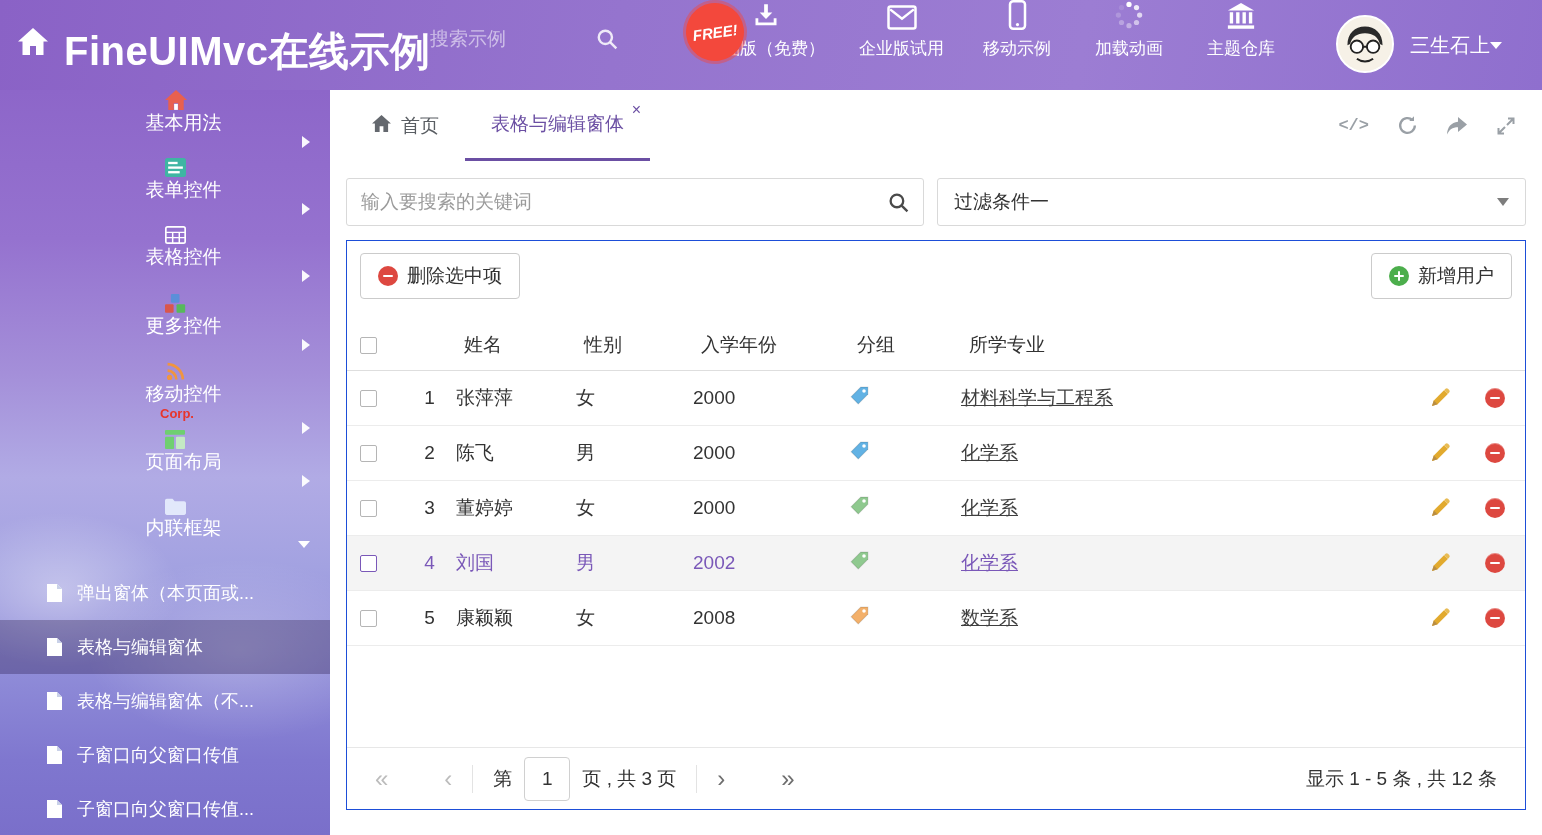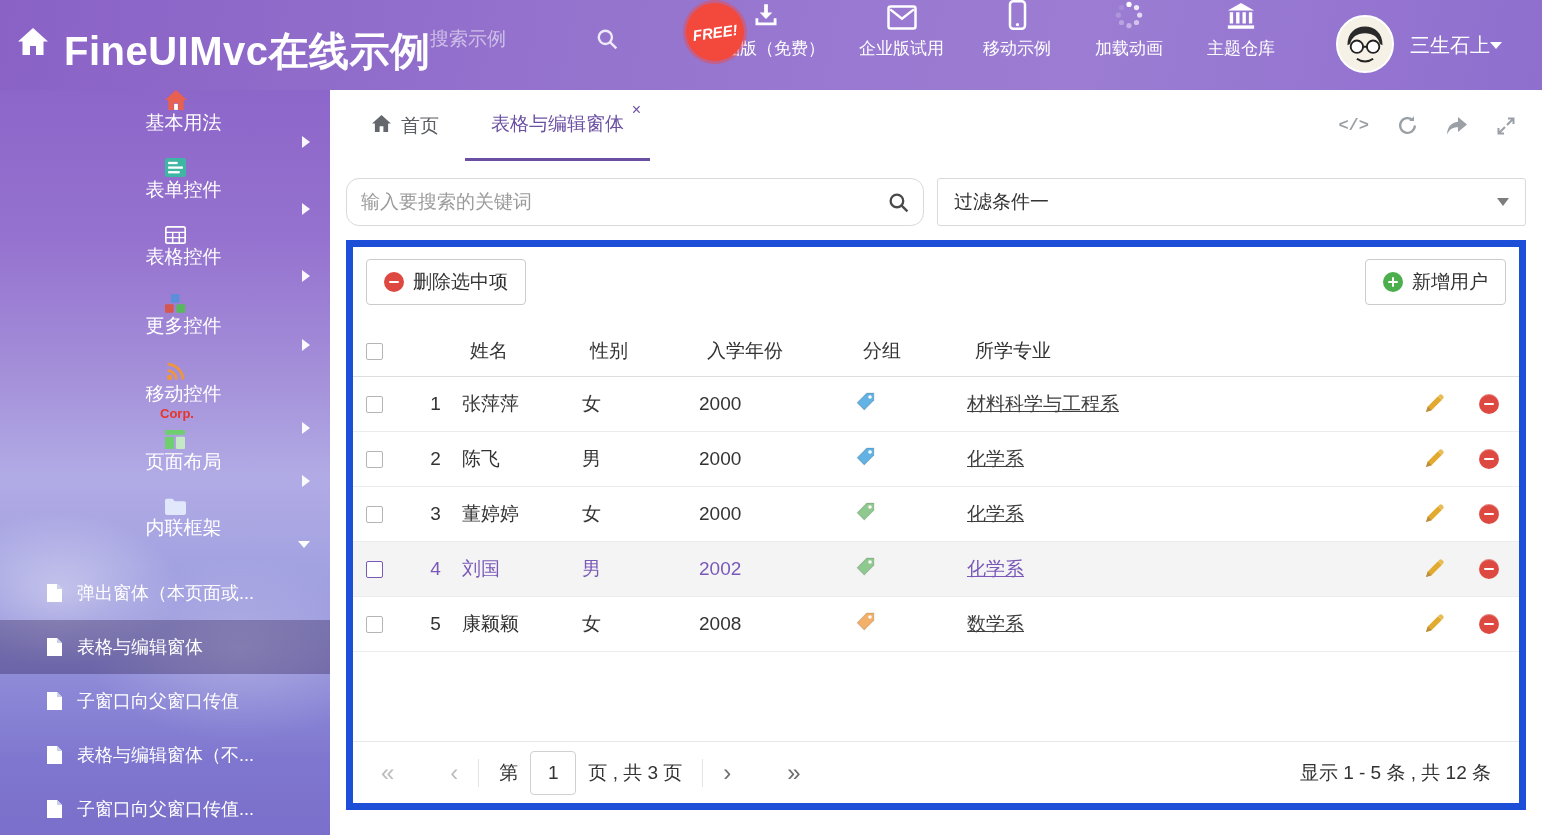--- a/index.html
+++ b/index.html
@@ -48,28 +48,28 @@
   
   .main { position:absolute; left:330px; top:90px; width:1212px; height:745px; background:#fff; }
   .tabbar { height:71px; display:flex; padding-left:16px; align-items:stretch; }
   .tab { display:flex; align-items:center; gap:10px; padding:0 26px; font-size:19px; color:#5a5e63; position:relative; cursor:pointer; }
   .tab.active { color:#6b4fa3; border-bottom:3px solid #6b4fa3; }
   .tab-close { position:absolute; top:12px; right:9px; font-size:16px; color:#6b4fa3; cursor:pointer; line-height:1; }
   .tab-actions { margin-left:auto; display:flex; align-items:center; gap:28px; padding-right:26px; color:#9aa0a6; }
   .action-ic { cursor:pointer; display:flex; align-items:center; font-size:17px; font-weight:bold; font-family:"Liberation Mono","DejaVu Sans Mono",monospace; }
 
   .filters { display:flex; gap:13px; margin:17px 16px 0; }
-  .search-box { width:578px; height:48px; border:1px solid #d9d9d9; border-radius:13px; display:flex; align-items:center; padding:0 14px; background:#fff; }
+  .search-box { width:578px; height:48px; border:1px solid #d9d9d9; border-radius:3px; display:flex; align-items:center; padding:0 14px; background:#fff; }
   .search-box input { flex:1; border:none; outline:none; font-size:19px; color:#333; }
   .search-box input::placeholder { color:#9b9b9b; }
   .search-ic { color:#4a4a4a; display:flex; cursor:pointer; }
   .dd { flex:1; height:48px; border:1px solid #d9d9d9; border-radius:3px; display:flex; align-items:center; padding:0 16px; font-size:19px; color:#333; cursor:pointer; background:#fff; }
   .dd-caret { margin-left:auto; width:0; height:0; border-left:6px solid transparent; border-right:6px solid transparent; border-top:8px solid #7d7d7d; }
 
-  .panel { margin:14px 16px 0; border:7px solid #1d4ed8; height:570px; position:relative; background:#fff; }
+  .panel { margin:14px 16px 0; border:1px solid #1d4ed8; height:570px; position:relative; background:#fff; }
   .ptoolbar { display:flex; align-items:center; padding:12px 13px 0; }
   .btn { display:flex; align-items:center; gap:9px; height:46px; padding:0 17px; border:1px solid #cbcbcb; border-radius:4px; background:#fff; font-size:19px; color:#333; cursor:pointer; }
   .btn-add { margin-left:auto; }
   .ic-del-circle { width:20px; height:20px; border-radius:50%; background:#dd4840; position:relative; display:inline-block; flex:none; }
   .ic-del-circle::after { content:""; position:absolute; left:5px; top:8.6px; width:10px; height:2.8px; background:#fff; border-radius:1px; }
   .ic-add-circle { width:20px; height:20px; border-radius:50%; background:#4cae4c; position:relative; display:inline-block; flex:none; }
   .ic-add-circle::after { content:""; position:absolute; left:5px; top:8.6px; width:10px; height:2.8px; background:#fff; border-radius:1px; }
   .ic-add-circle::before { content:""; position:absolute; left:8.6px; top:5px; width:2.8px; height:10px; background:#fff; border-radius:1px; }
 
   .thead, .trow { display:grid; grid-template-columns:60px 45px 120px 117px 156px 112px 1fr 48px 61px; align-items:center; }
@@ -307,31 +307,31 @@
     <span class="sub-label">表格与编辑窗体</span>
   </div>
 
   <div class="submenu-item">
     <span class="sub-icon">
           <svg width="15" height="18" viewBox="0 0 15 18">
             <path d="M0 0h10l5 5v13H0z" fill="#fff"></path>
             <path d="M10 0l5 5h-5z" fill="#c9d1e8"></path>
           </svg>
         </span>
-    <span class="sub-label">子窗口向父窗口传值</span>
+    <span class="sub-label">表格与编辑窗体（不...</span>
   </div>
 
   <div class="submenu-item">
     <span class="sub-icon">
           <svg width="15" height="18" viewBox="0 0 15 18">
             <path d="M0 0h10l5 5v13H0z" fill="#fff"></path>
             <path d="M10 0l5 5h-5z" fill="#c9d1e8"></path>
           </svg>
         </span>
-    <span class="sub-label">表格与编辑窗体（不...</span>
+    <span class="sub-label">子窗口向父窗口传值</span>
   </div>
 
   <div class="submenu-item">
     <span class="sub-icon">
           <svg width="15" height="18" viewBox="0 0 15 18">
             <path d="M0 0h10l5 5v13H0z" fill="#fff"></path>
             <path d="M10 0l5 5h-5z" fill="#c9d1e8"></path>
           </svg>
         </span>
     <span class="sub-label">子窗口向父窗口传值...</span>

